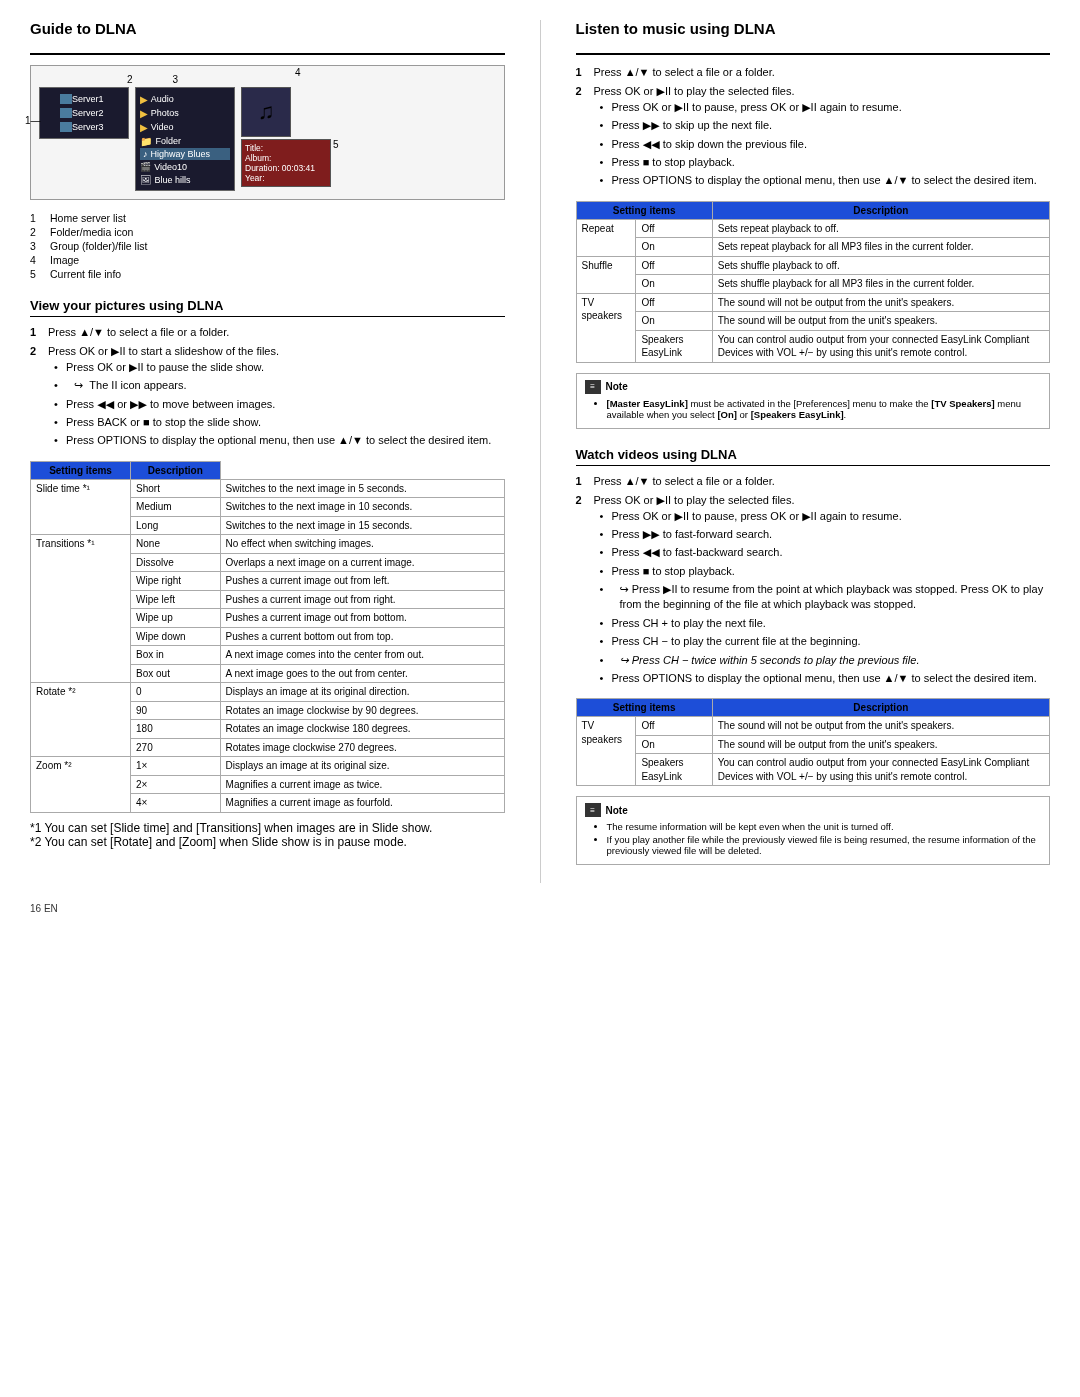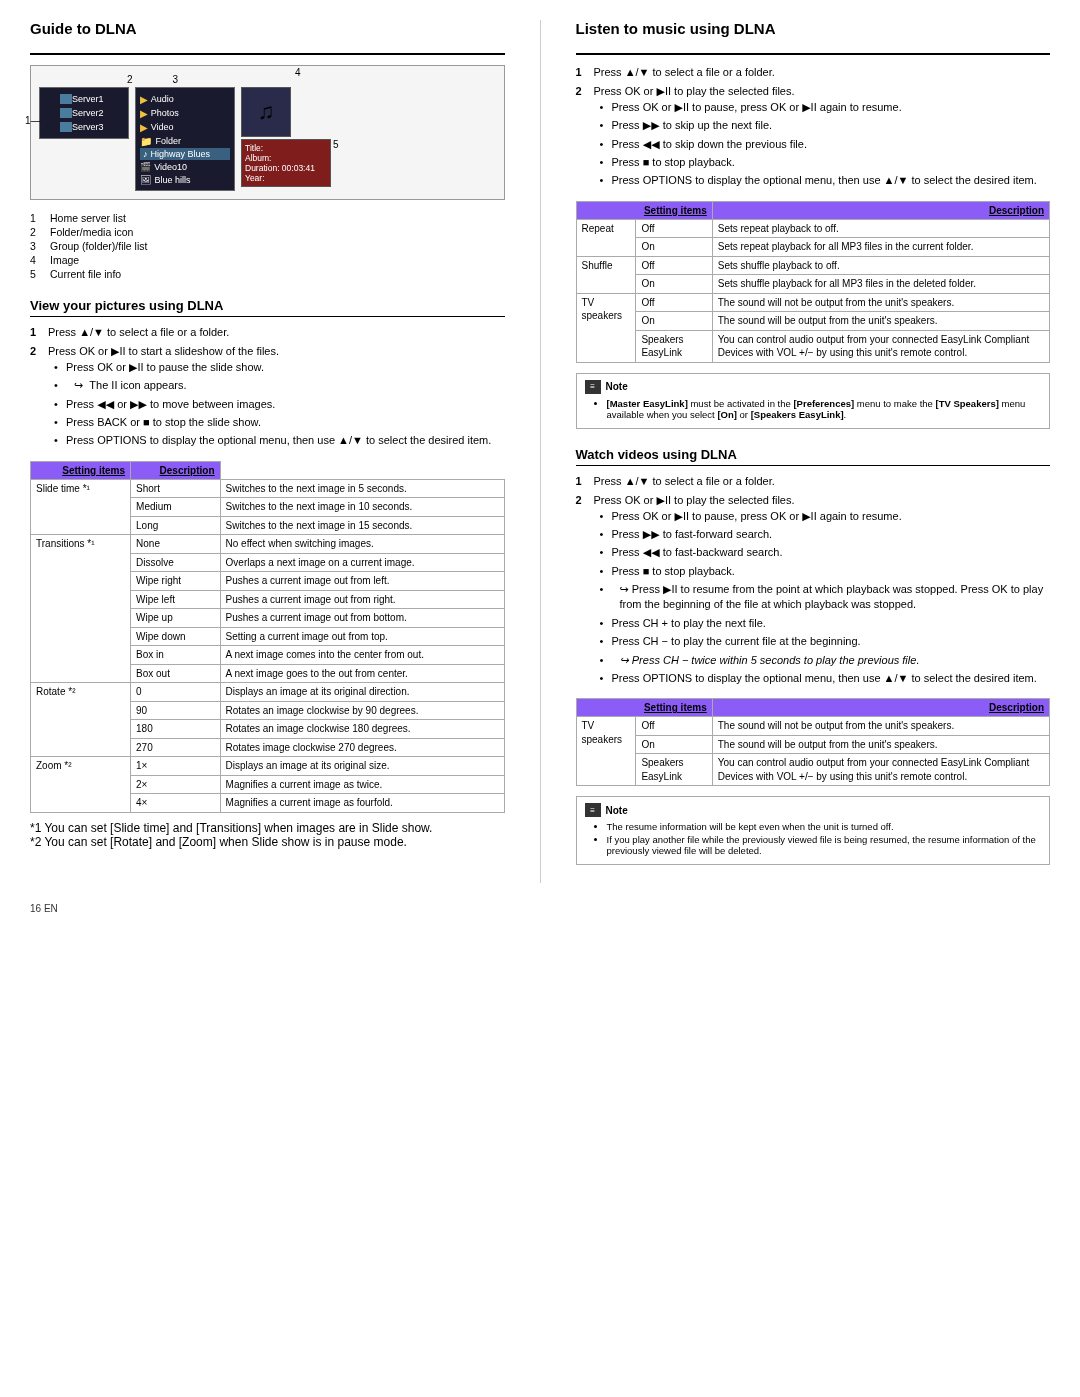--- a/index.html
+++ b/index.html
@@ -129,26 +129,25 @@
     }
 
     
     table {
       width: 100%;
       border-collapse: collapse;
       margin-top: 8px;
       font-size: 10px;
     }
     table th {
-      background: #8b5cf6;
+      background: #1d4ed8;
       border: 1px solid #aaa;
       padding: 3px 5px;
-      text-align: right;
+      text-align: center;
       font-weight: bold;
-      text-decoration: underline;
     }
     table td {
       border: 1px solid #aaa;
       padding: 2px 5px;
       vertical-align: top;
       line-height: 1.35;
     }
     .cell-span {
       font-weight: normal;
     }
@@ -364,21 +363,21 @@
           <tr>
               <td>Wipe left</td>
               <td>Pushes a current image out from right.</td>
             </tr>
           <tr>
               <td>Wipe up</td>
               <td>Pushes a current image out from bottom.</td>
             </tr>
           <tr>
               <td>Wipe down</td>
-              <td>Setting a current image out from top.</td>
+              <td>Pushes a current bottom out from top.</td>
             </tr>
           <tr>
               <td>Box in</td>
               <td>A next image comes into the center from out.</td>
             </tr>
           <tr>
               <td>Box out</td>
               <td>A next image goes to the out from center.</td>
             </tr>
           <tr>
@@ -465,21 +464,21 @@
             <td>On</td>
             <td>Sets repeat playback for all MP3 files in the current folder.</td>
           </tr>
           <tr>
             <td rowspan="2" class="cell-span">Shuffle</td>
             <td>Off</td>
             <td>Sets shuffle playback to off.</td>
           </tr>
           <tr>
             <td>On</td>
-            <td>Sets shuffle playback for all MP3 files in the deleted folder.</td>
+            <td>Sets shuffle playback for all MP3 files in the current folder.</td>
           </tr>
           <tr>
             <td rowspan="3" class="cell-span">TV speakers</td>
             <td>Off</td>
             <td>The sound will not be output from the unit's speakers.</td>
           </tr>
           <tr>
             <td>On</td>
             <td>The sound will be output from the unit's speakers.</td>
           </tr>
@@ -489,21 +488,21 @@
           </tr>
         </tbody>
       </table>
 
       <div class="note-box">
         <div class="note-header">
           <div class="note-icon">≡</div>
           <span>Note</span>
         </div>
         <ul class="note-bullet">
-          <li><span style="font-weight:bold;">[Master EasyLink]</span> must be activated in the <span style="font-weight:bold;">[Preferences]</span> menu to make the <span style="font-weight:bold;">[TV Speakers]</span> menu available when you select <span style="font-weight:bold;">[On]</span> or <span style="font-weight:bold;">[Speakers EasyLink]</span>.</li>
+          <li><span style="font-weight:bold;">[Master EasyLink]</span> must be activated in the <span style="font-weight:normal;">[Preferences]</span> menu to make the <span style="font-weight:bold;">[TV Speakers]</span> menu available when you select <span style="font-weight:bold;">[On]</span> or <span style="font-weight:bold;">[Speakers EasyLink]</span>.</li>
         </ul>
       </div>
     </div>
 
     <div class="section">
       <h3>Watch videos using DLNA</h3>
       <ul class="numbered-list">
         <li>
           <span class="num">1</span>
           <span>Press ▲/▼ to select a file or a folder.</span>

